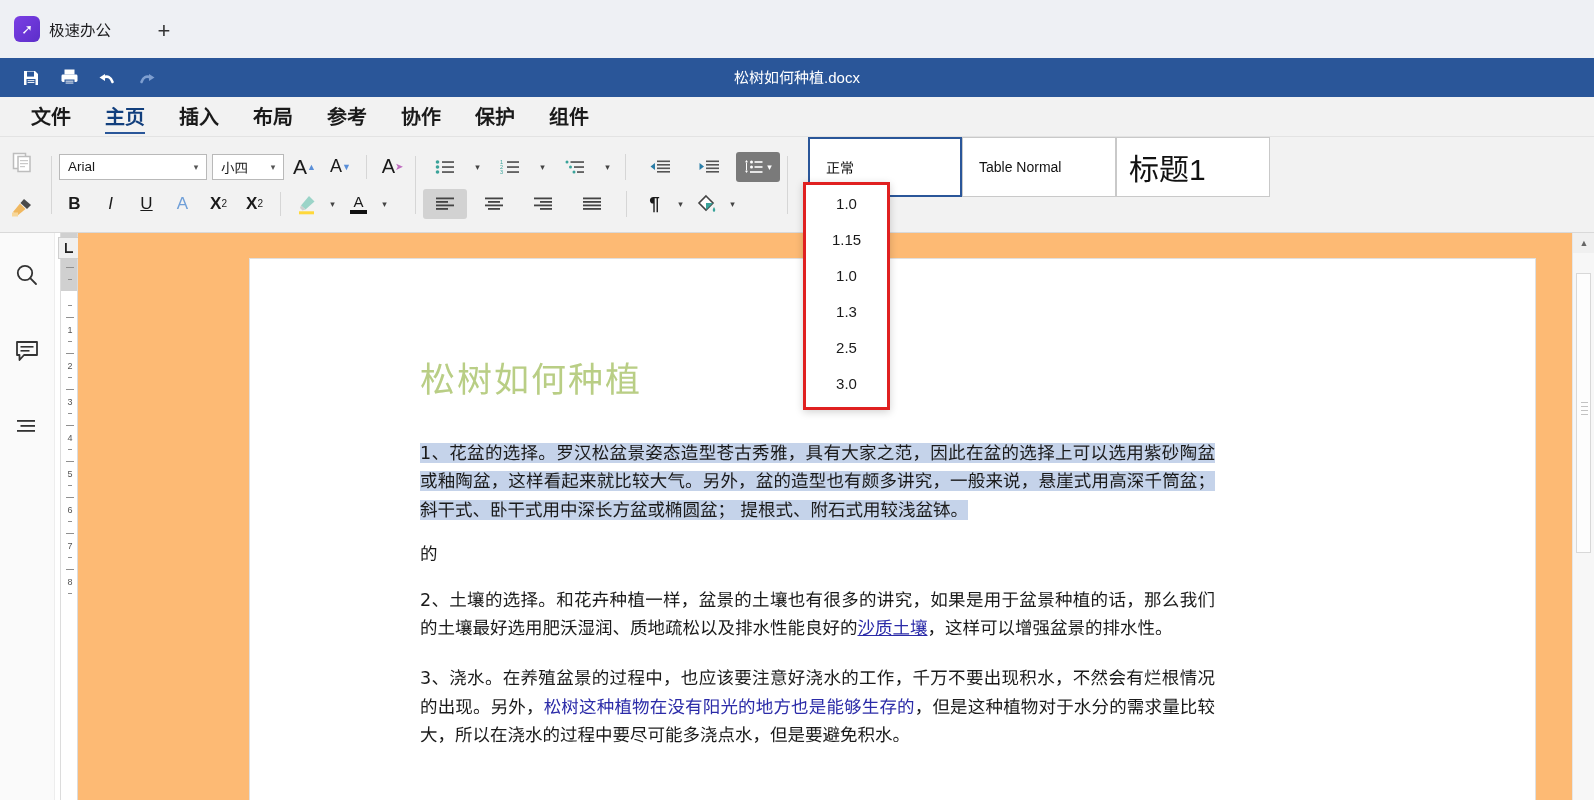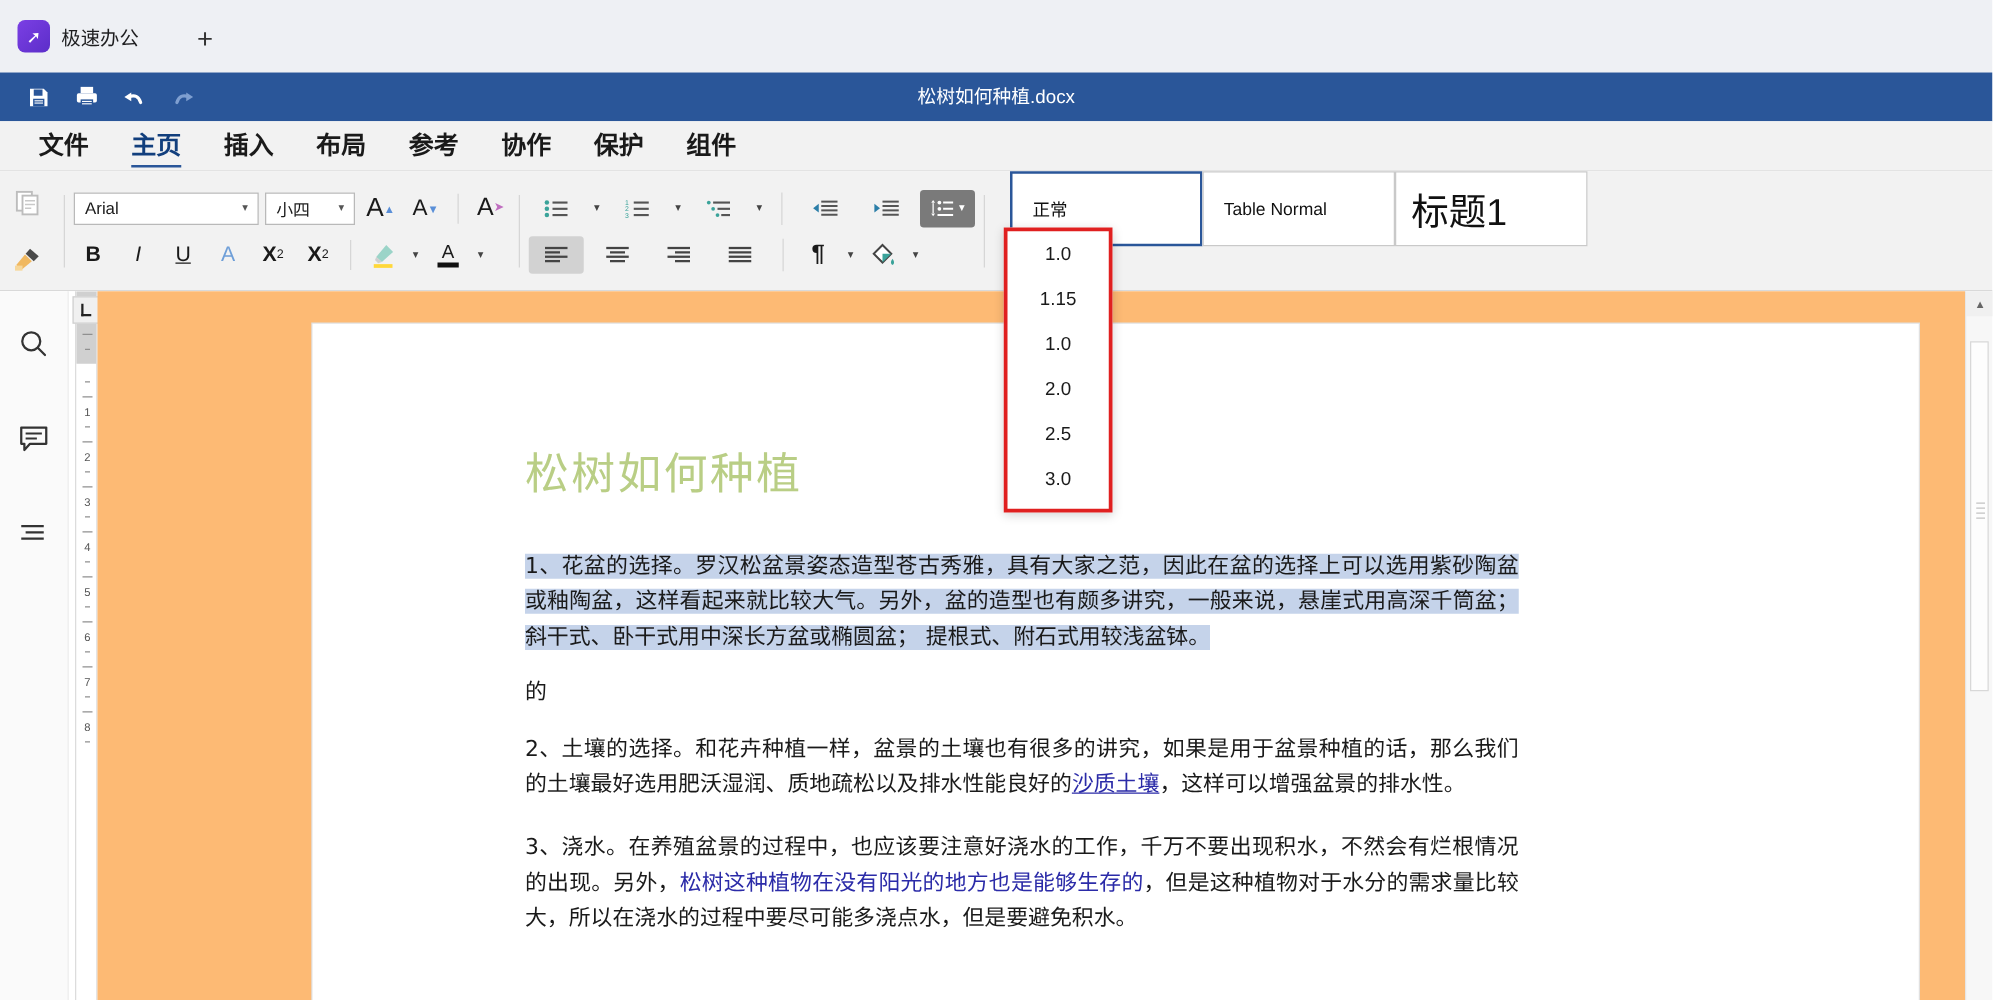--- a/index.html
+++ b/index.html
@@ -522,21 +522,21 @@
       <div class="stylecard selected">正常</div>
       <div class="stylecard">Table Normal</div>
       <div class="stylecard big">标题1</div>
     </div>
   </div>
 
   <div class="ls-dropdown">
     <div class="ls-item">1.0</div>
     <div class="ls-item">1.15</div>
     <div class="ls-item">1.0</div>
-    <div class="ls-item">2.0</div>
+    <div class="ls-item">1.3</div>
     <div class="ls-item">2.5</div>
     <div class="ls-item">3.0</div>
   </div>
 
   <div class="workarea">
 
     <div class="leftrail">
       <div class="rail-btn">
         <svg width="26" height="26" viewBox="0 0 26 26">
           <circle cx="11" cy="11" r="7.2" fill="none" stroke="#333" stroke-width="1.8"></circle>

